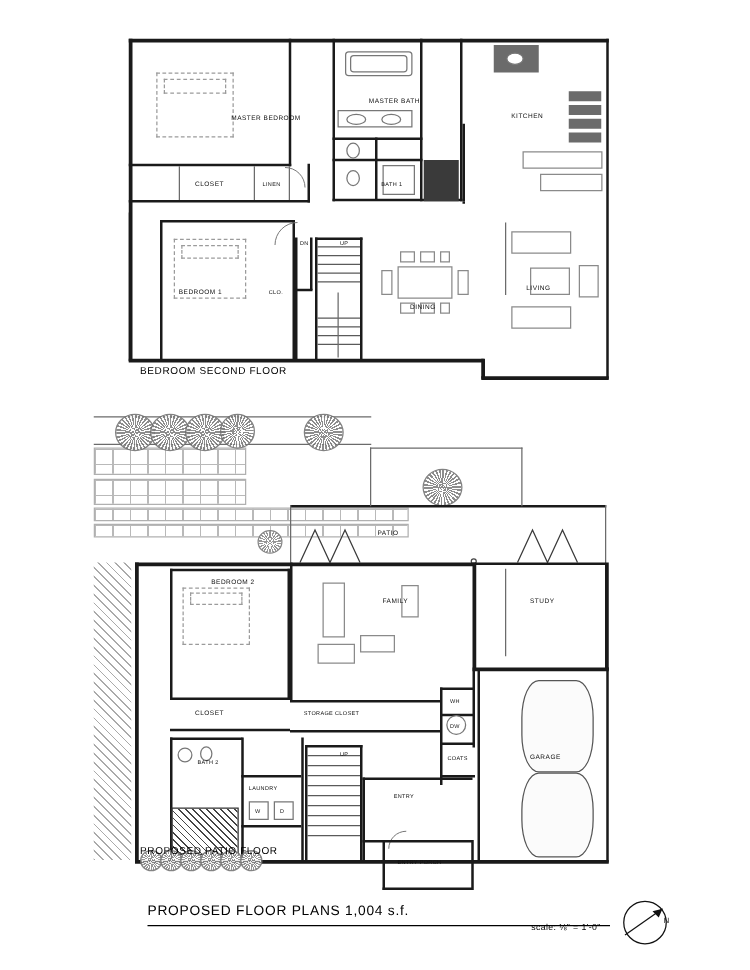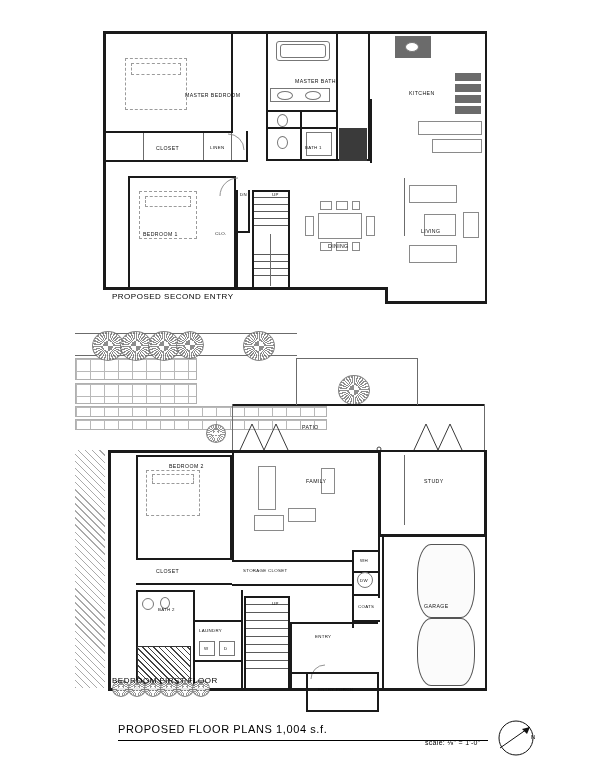--- a/index.html
+++ b/index.html
@@ -261,21 +261,21 @@
     <div class="lbl" style="left:156px; top:145px;">CLOSET</div>
     <div class="lbl-sm" style="left:210px; top:145px;">LINEN</div>
     <div class="lbl-sm" style="left:305px; top:145px;">BATH 1</div>
     <div class="lbl" style="left:143px; top:231px;">BEDROOM 1</div>
     <div class="lbl-sm" style="left:215px; top:231px;">CLO.</div>
     <div class="lbl" style="left:328px; top:243px;">DINING</div>
     <div class="lbl" style="left:421px; top:228px;">LIVING</div>
     <div class="lbl-sm" style="left:240px; top:192px;">DN</div>
     <div class="lbl-sm" style="left:272px; top:192px;">UP</div>
 
-    <div class="title" style="left:112px; top:292px;">PROPOSED SECOND ENTRY</div>
+    <div class="title" style="left:112px; top:292px;">BEDROOM SECOND FLOOR</div>
   </div>
 
   <div>
 
     <div class="grid-tile" style="left:75px; top:358px; width:122px; height:22px;"></div>
     <div class="grid-tile" style="left:75px; top:383px; width:122px; height:21px;"></div>
     <div class="grid-tile" style="left:75px; top:406px; width:252px; height:11px;"></div>
     <div class="grid-tile" style="left:75px; top:419px; width:252px; height:11px;"></div>
 
     <div class="thin" style="left:75px; top:333px; width:222px; height:1px;"></div>
@@ -401,21 +401,21 @@
     <div class="lbl-sm" style="left:358px; top:604px;">COATS</div>
     <div class="lbl" style="left:424px; top:603px;">GARAGE</div>
     <div class="lbl-sm" style="left:158px; top:607px;">BATH 2</div>
     <div class="lbl-sm" style="left:199px; top:628px;">LAUNDRY</div>
     <div class="lbl-sm" style="left:204px; top:646px;">W</div>
     <div class="lbl-sm" style="left:224px; top:646px;">D</div>
     <div class="lbl-sm" style="left:315px; top:634px;">ENTRY</div>
     <div class="lbl-sm" style="left:318px; top:687px;">ENTRY PORCH</div>
     <div class="lbl-sm" style="left:272px; top:601px;">UP</div>
 
-    <div class="title" style="left:112px; top:676px;">BEDROOM FIRST FLOOR</div>
+    <div class="title" style="left:112px; top:676px;">PROPOSED PATIO FLOOR</div>
   </div>
 
   <div class="maintitle" style="left:118px; top:723px;">PROPOSED FLOOR PLANS  1,004 s.f.</div>
   <div class="tline" style="left:118px; top:740px; width:370px;"></div>
   <div class="scaletxt" style="left:425px; top:739px;">scale: ⅛" = 1'-0"</div>
   <div class="lbl" style="left:531px; top:734px; font-size:6px;">N</div>
 
 </div>
 
 </body></html>

